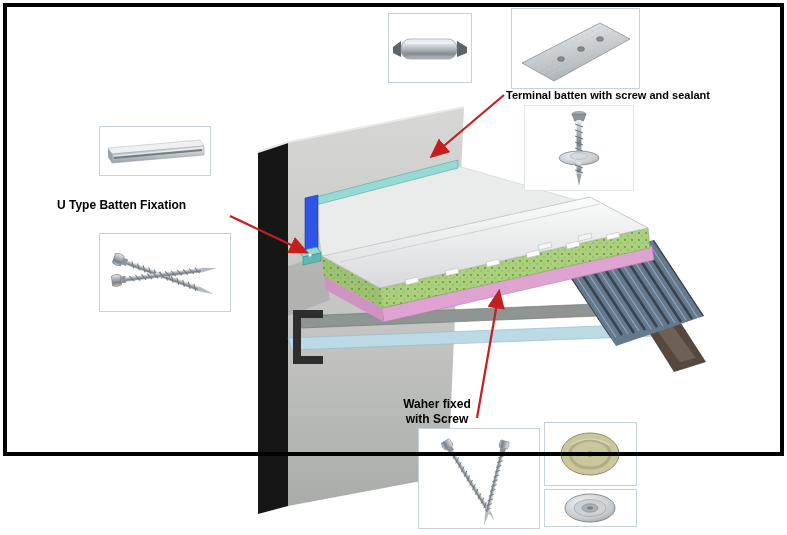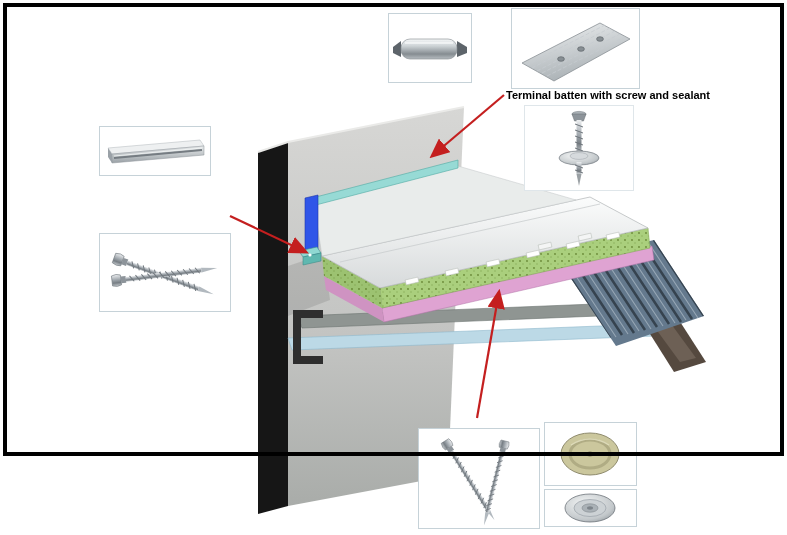--- a/index.html
+++ b/index.html
@@ -220,15 +220,20 @@
   <div class="callout" style="left:544px;top:489px;width:93px;height:38px;">
     <svg width="91" height="36" viewBox="0 0 91 36">
       <ellipse cx="45" cy="18" rx="25" ry="14" fill="url(#radW)" stroke="#6e757b" stroke-width="0.8"></ellipse>
       <ellipse cx="45" cy="18" rx="16" ry="8.5" fill="#cdd2d5" stroke="#9aa1a7" stroke-width="0.7"></ellipse>
       <ellipse cx="45" cy="18" rx="8" ry="4.2" fill="#aab1b6" stroke="#858c91" stroke-width="0.6"></ellipse>
       <ellipse cx="45" cy="18" rx="3" ry="1.7" fill="#7d848a"></ellipse>
     </svg>
   </div>
 
   <div class="lbl" id="lbl-terminal">Terminal batten with screw and sealant</div>
+  <div class="lbl" id="lbl-utype">U Type Batten Fixation</div>
+  <div class="lbl" id="lbl-washer">
+    <span style="display:block">Waher fixed</span>
+    <span style="display:block">with Screw</span>
+  </div>
 
   <div class="frame"></div>
 </div>
 
 </body></html>

